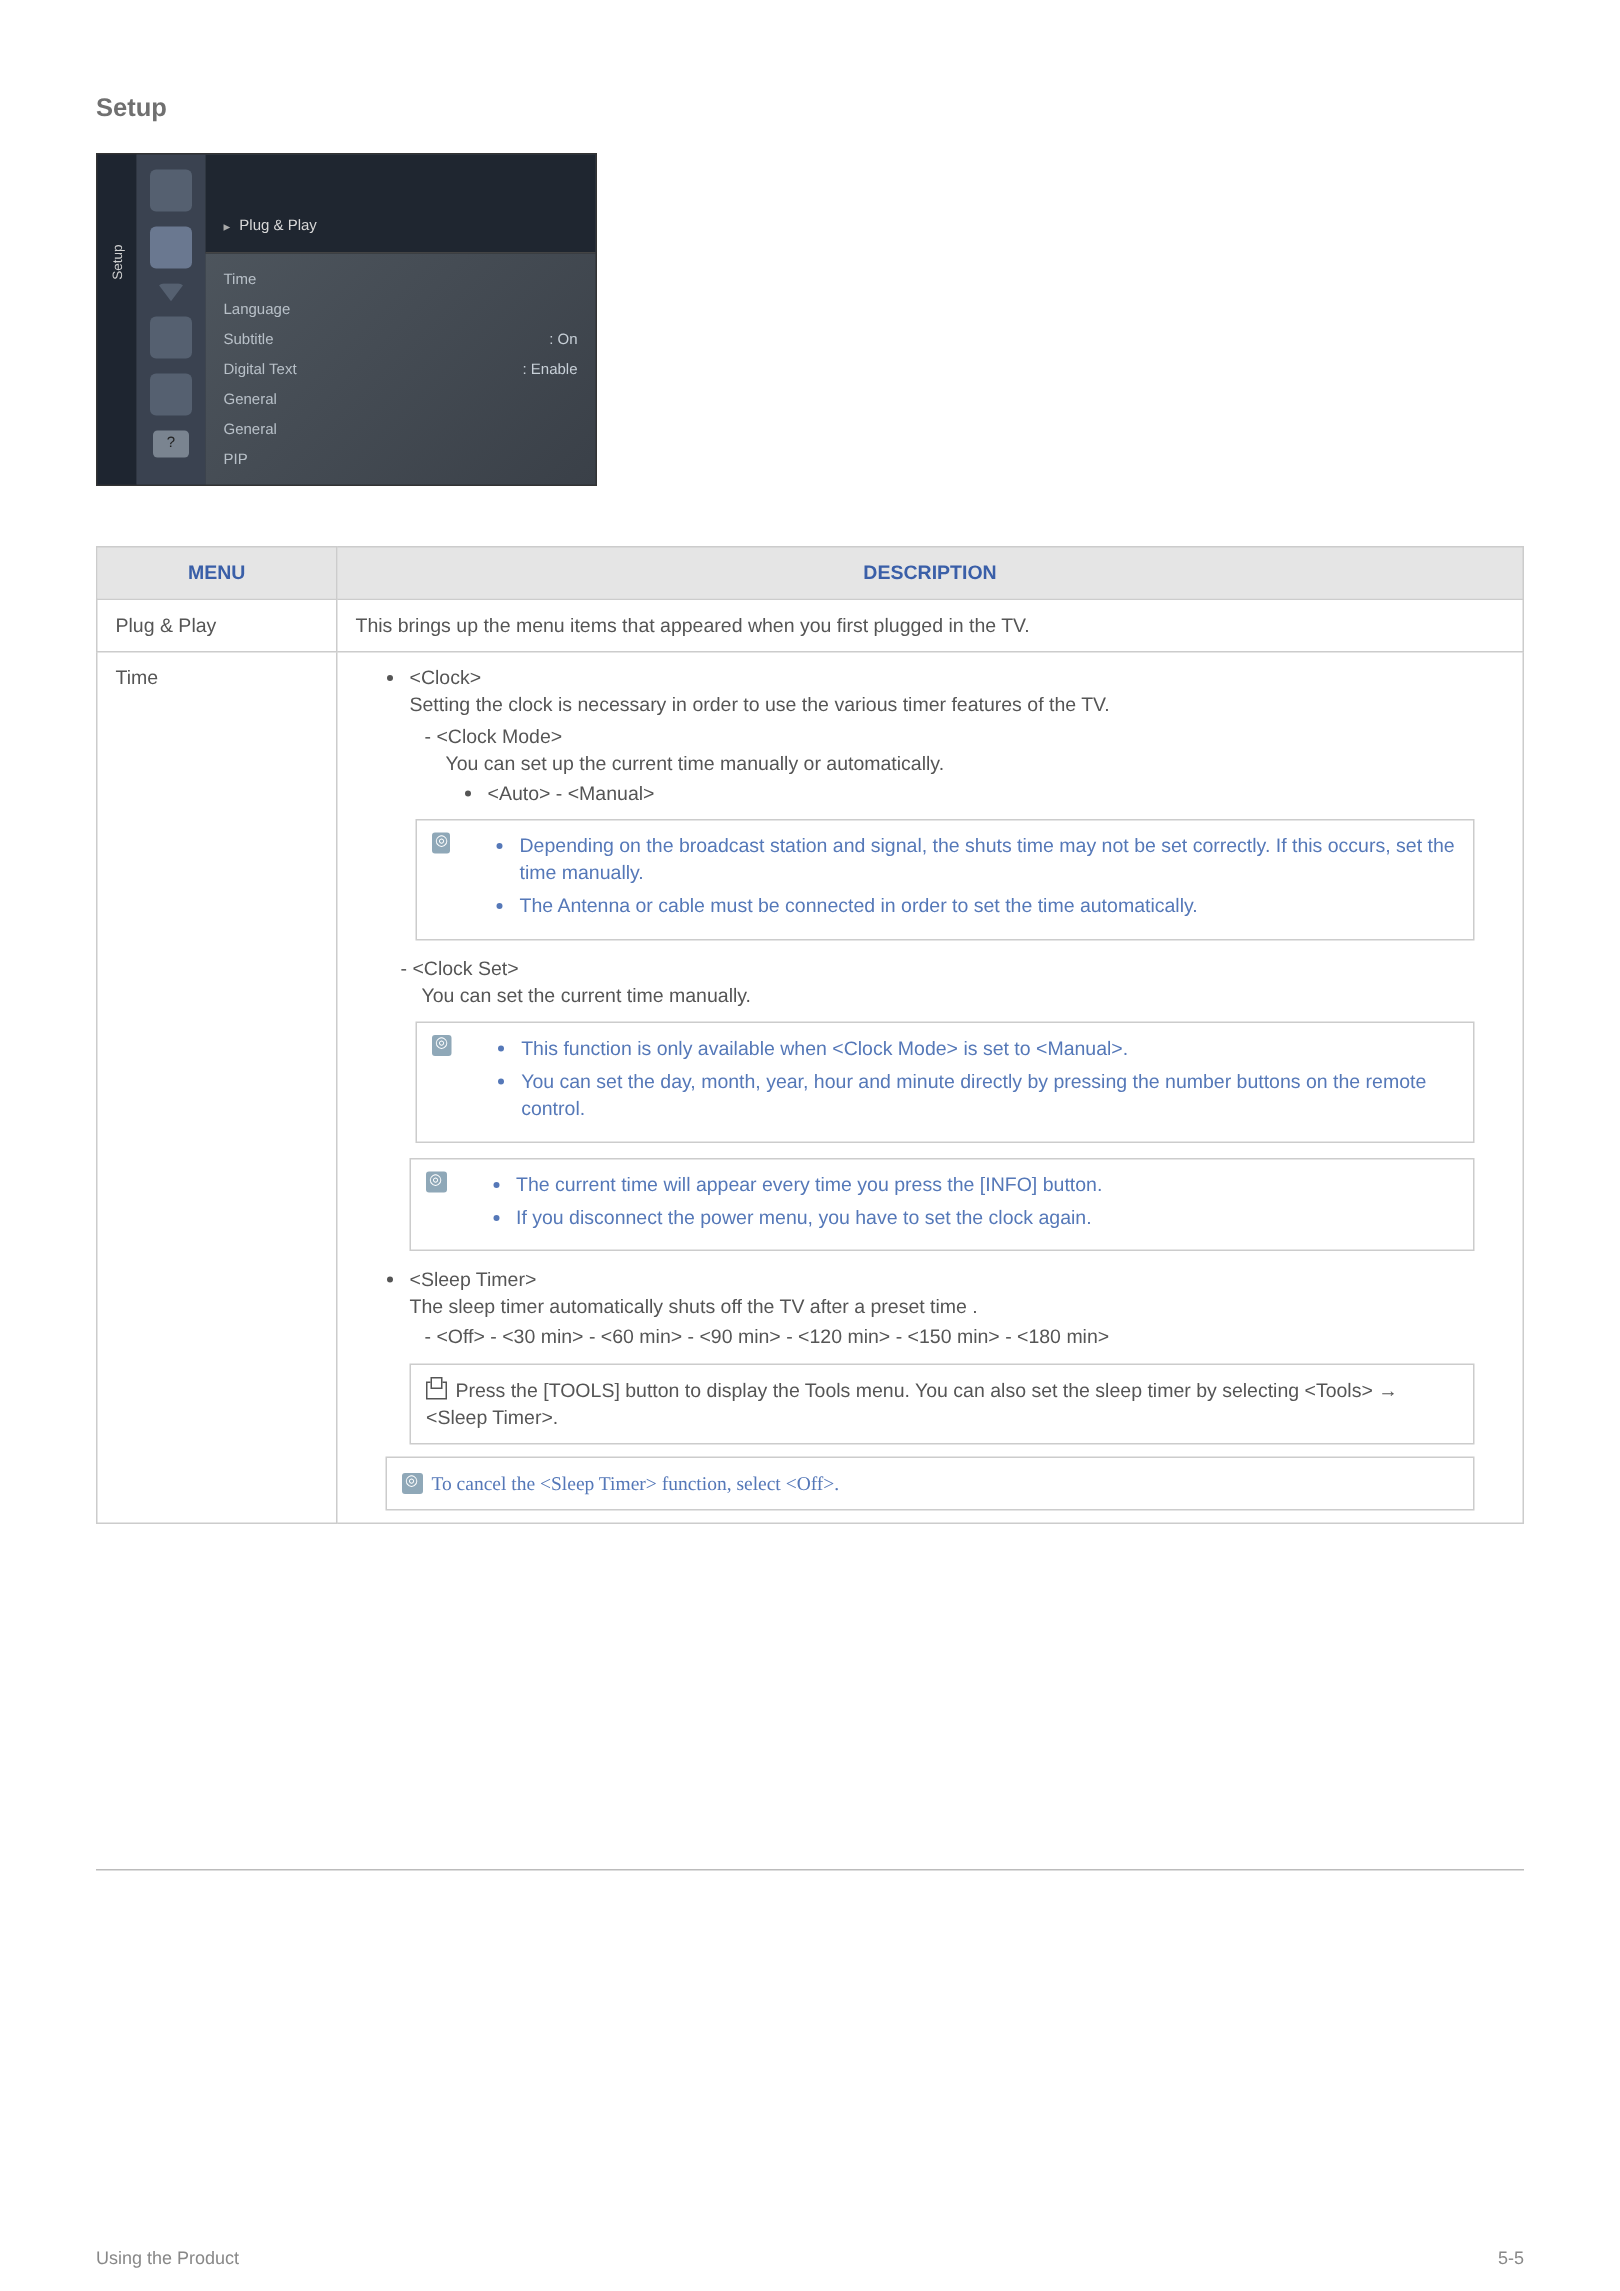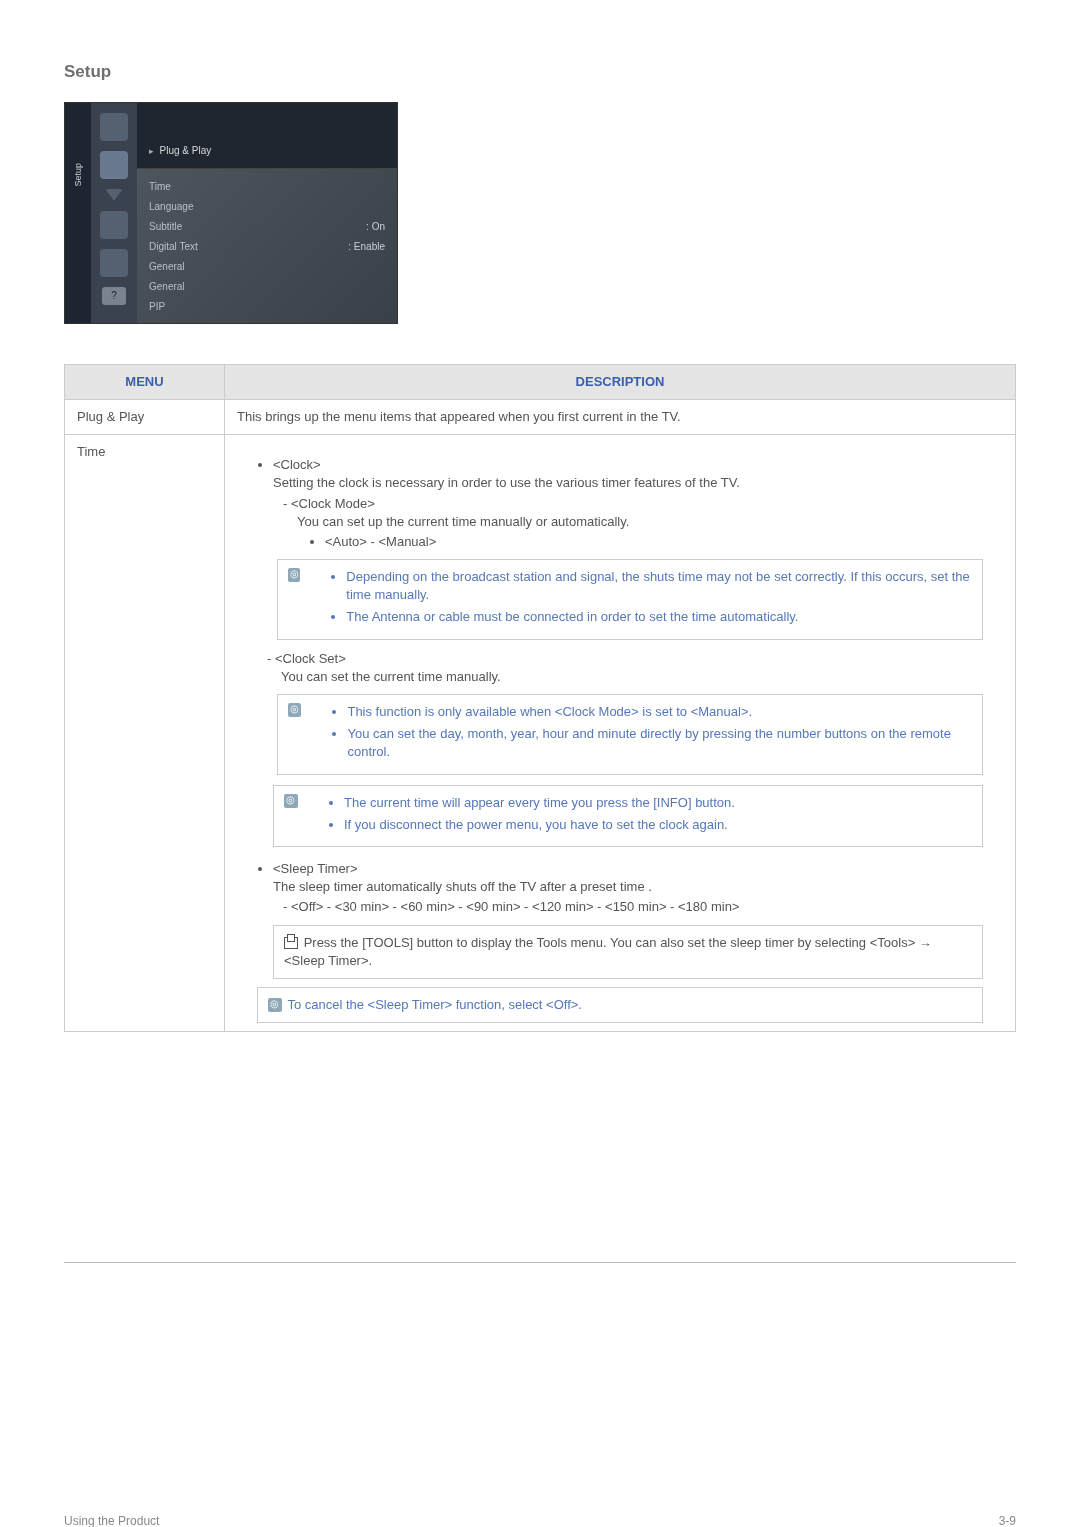--- a/index.html
+++ b/index.html
@@ -113,21 +113,21 @@
   table.manual th {
     font-weight: bold;
     color: #3a5fa8;
     text-align: center;
     font-size: 13px;
     background: #e5e5e5;
   }
   table.manual th.menu-h { width: 160px; }
   .desc-cell { padding: 8px 14px 14px; }
   ul.lv1 { list-style: disc; padding-left: 36px; }
-  ul.lv1 > li { margin-bottom: 2px; margin-top: 13px; }
+  ul.lv1 > li { margin-bottom: 2px; }
   ul.lv2 { list-style: none; padding-left: 24px; margin-top: 2px; }
   ul.lv2 > li::before { content: "- "; margin-left:-14px; }
   ul.lv3 { list-style: disc; padding-left: 28px; margin-top:2px; }
 
   .note-box {
     border: 1px solid #ccc;
     background: #fff;
     margin: 8px 20px 10px 40px;
     padding: 8px 10px 8px 10px;
   }
@@ -151,21 +151,21 @@
     position:absolute;
     top:-1px; left:2px;
     font-size:10px;
     color:#fff;
   }
   .note-row {
     display:flex;
     gap:8px;
     align-items:flex-start;
   }
-  .blue-text { color:#5578b8; }
+  .blue-text { color:#5578b8;font-family:Liberation Serif, serif; }
 
   .tools-ic {
     display:inline-block;
     width:14px;height:12px;
     border:1px solid #555;
     position:relative;
     vertical-align:middle;
     margin-right:2px;
     background:#fff;
   }
@@ -259,21 +259,21 @@
 <table class="manual">
   <thead>
     <tr>
       <th class="menu-h">MENU</th>
       <th>DESCRIPTION</th>
     </tr>
   </thead>
   <tbody>
     <tr>
       <td>Plug &amp; Play</td>
-      <td>This brings up the menu items that appeared when you first current in the TV.</td>
+      <td>This brings up the menu items that appeared when you first plugged in the TV.</td>
     </tr>
     <tr>
       <td>Time</td>
       <td class="desc-cell">
 
         <ul class="lv1">
           <li>
             <span>&lt;Clock&gt;</span><br>
             <span>Setting the clock is necessary in order to use the various timer features of the TV.</span>
             <ul class="lv2">
@@ -345,14 +345,14 @@
         </div>
 
       </td>
     </tr>
   </tbody>
 </table>
 
 <hr class="footline">
 <div class="footer">
   <span>Using the Product</span>
-  <span>3-9</span>
+  <span>5-5</span>
 </div>
 
 </body></html>

